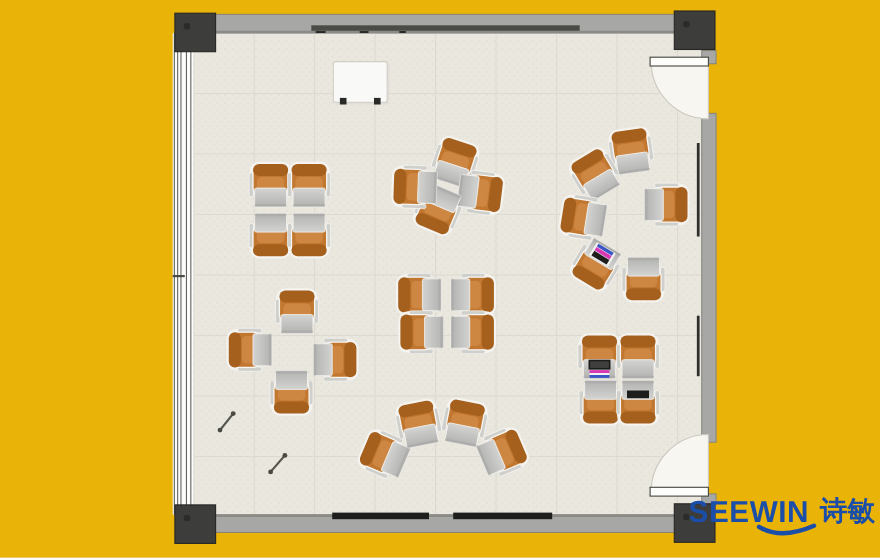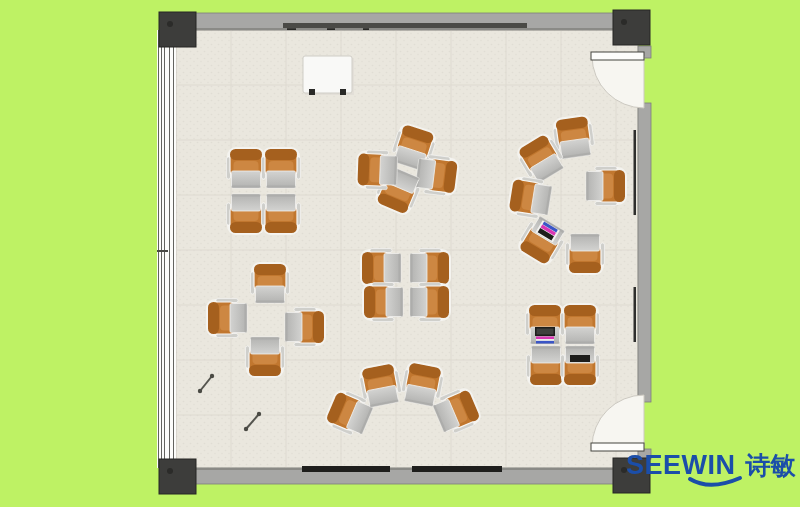--- a/index.html
+++ b/index.html
@@ -1,16 +1,16 @@
 <!DOCTYPE html>
 <html><head>
 <meta charset="utf-8">
 <style>
   html,body{margin:0;padding:0;background:#f0efed;font-family:"Liberation Sans",sans-serif;}
-  .stage{position:relative;width:800px;height:507px;background:#bef264;overflow:hidden;}
+  .stage{position:relative;width:800px;height:507px;background:#eab308;overflow:hidden;}
   svg{position:absolute;left:0;top:0;display:block;}
   .logo{position:absolute;left:626px;top:452px;display:flex;align-items:flex-start;gap:10px;white-space:nowrap;}
   .brand{font-size:27px;font-weight:800;letter-spacing:.5px;line-height:1;transform:scaleY(1.02);}
   .cjk{font-size:25px;font-weight:700;line-height:1.05;text-align:center;}
   .swoosh{position:absolute;left:62px;top:24px;width:54px;height:14px;overflow:visible;}
 </style>
 </head>
 <body>
 
 <div class="stage">

